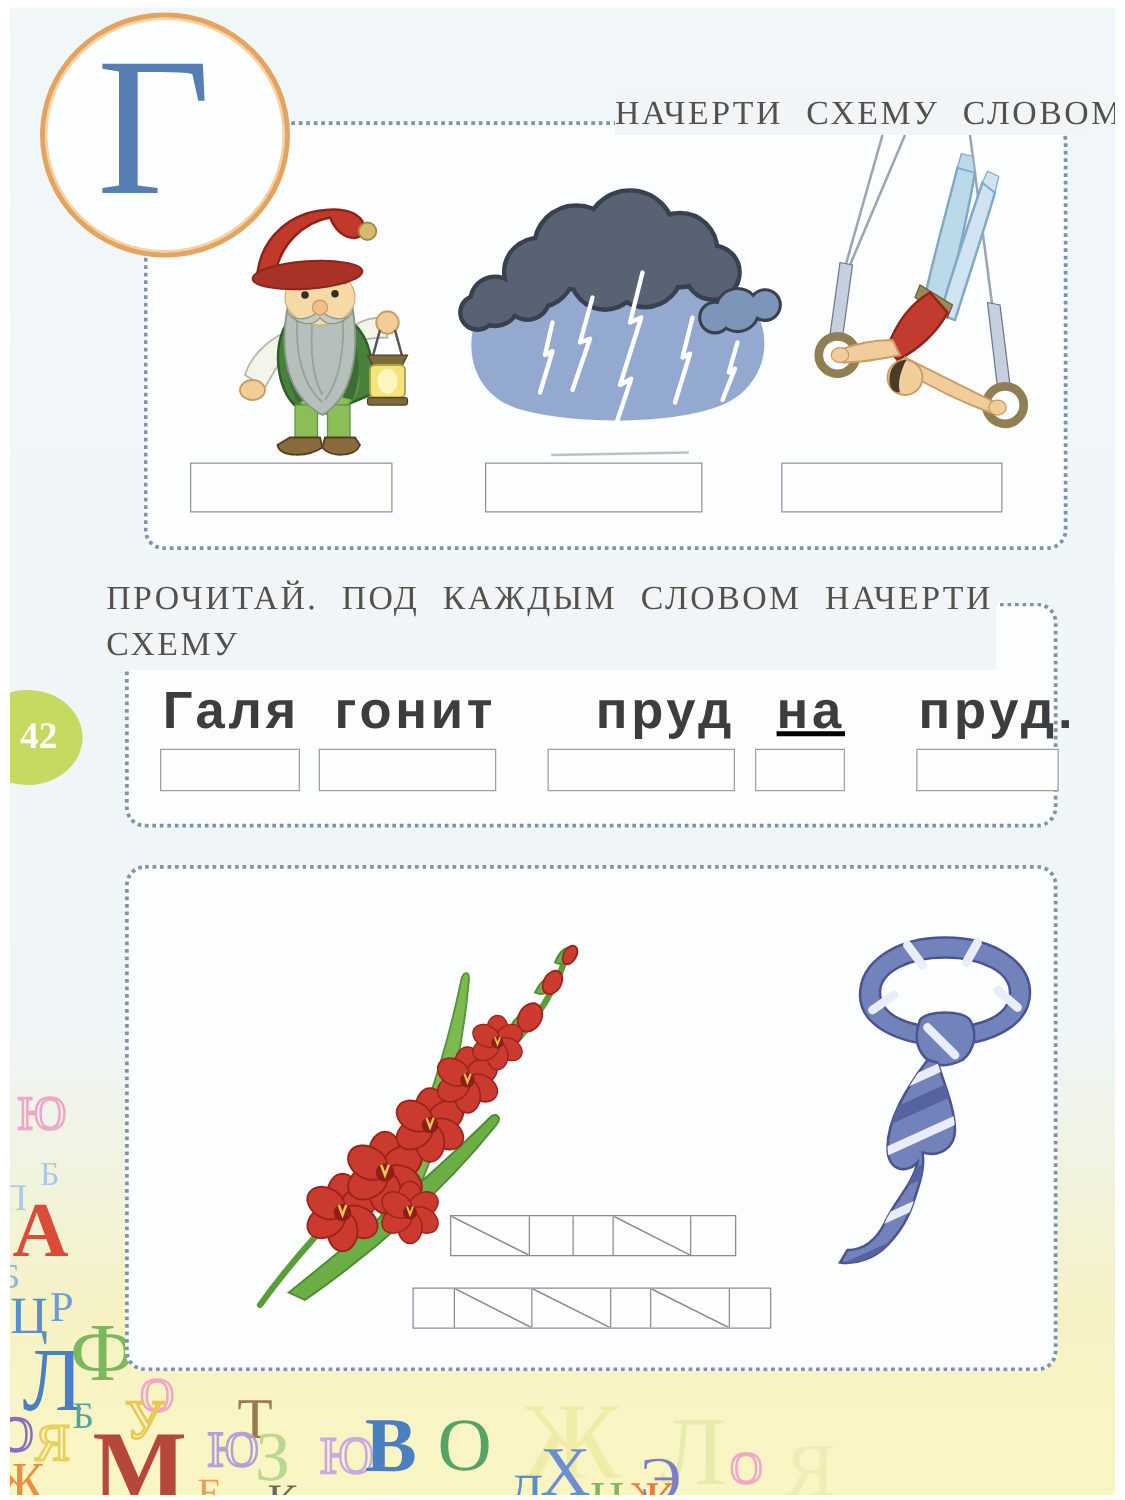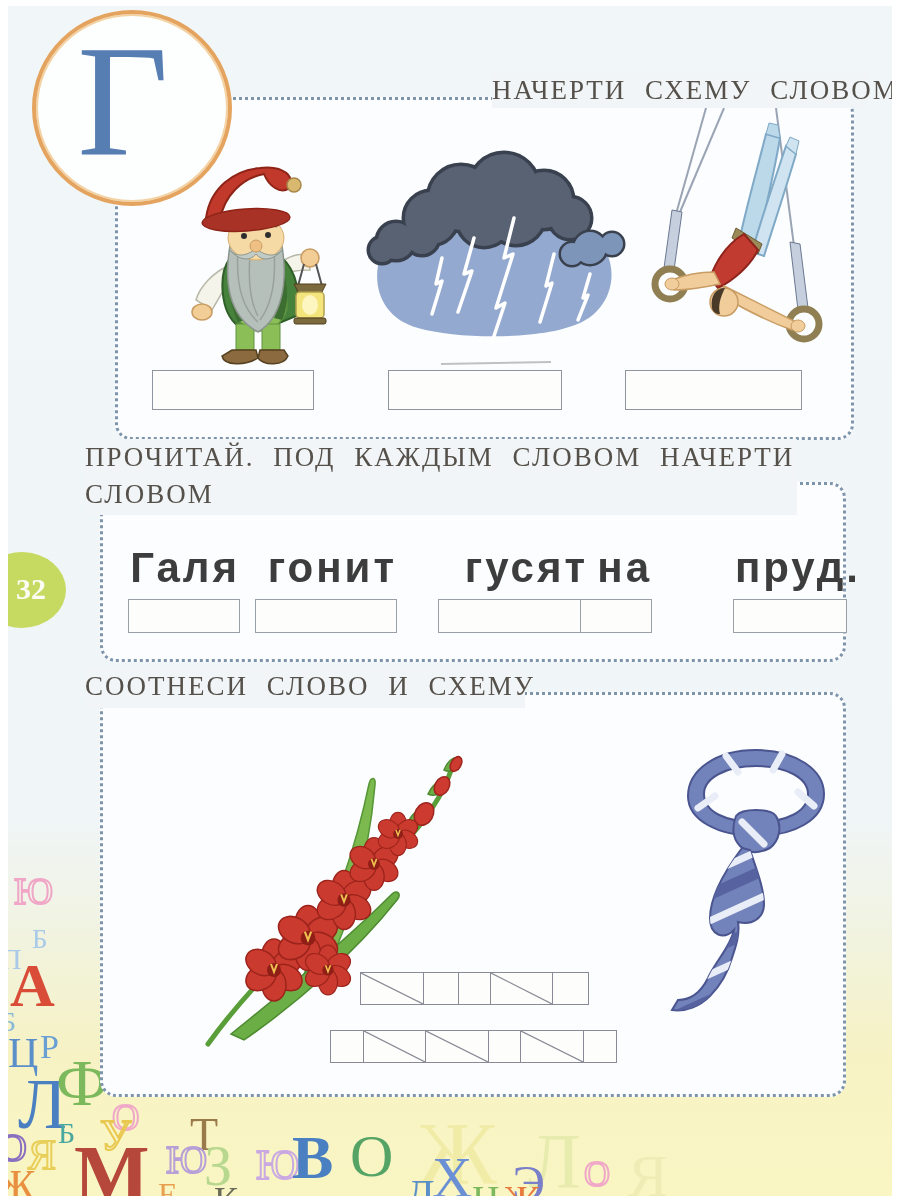--- a/index.html
+++ b/index.html
@@ -10,21 +10,21 @@
   }
   
   .dash-box{position:absolute;border:3px dotted #7e94ab;border-radius:16px;background:#fbfdfe;z-index:2;}
   #box1{left:107px;top:91px;width:733px;height:337px;}
   #box2{left:92px;top:476px;width:740px;height:174px;}
   #box3{left:92px;top:686px;width:740px;height:399px;}
   
   .heading{position:absolute;z-index:3;background:#f1f5f8;color:#55514a;
     font-size:27px;letter-spacing:2px;word-spacing:10px;line-height:37px;white-space:nowrap;}
   #h1{left:484px;top:66px;width:376px;height:36px;}
-  #h2{left:77px;top:433px;width:712px;height:76px;white-space:normal;}
+  #h2{left:77px;top:454px;width:712px;height:76px;white-space:normal;}
   #h3{left:77px;top:662px;width:440px;height:40px;}
   
   #letter-circle{position:absolute;left:24px;top:4px;width:192px;height:188px;border-radius:50%;
     background:#fdfefe;border:4px solid #e4a45f;box-shadow:inset 0 0 0 2px #f3d3a4;z-index:4;text-align:center;}
   #letter-circle .big-letter{font-size:158px;line-height:176px;color:#577eb2;display:block;margin-left:-18px;}
   
   #page-badge{position:absolute;left:-30px;top:546px;width:88px;height:76px;border-radius:50%;
     background:#c6da62;z-index:5;}
   #page-badge span{position:absolute;left:38px;top:20px;color:#fdfdf5;font-weight:bold;font-size:30px;}
   
@@ -32,21 +32,21 @@
   .answer-box{position:absolute;border:1px solid #8f959e;background:#fdfdfc;z-index:3;}
   
   #sentence-row{position:absolute;left:0;top:539px;width:884px;height:100px;z-index:3;}
   .word-group{position:absolute;top:0;}
   .word{font-family:"Liberation Sans","DejaVu Sans",sans-serif;font-weight:600;color:#3d3d3d;
     font-size:42px;letter-spacing:3px;text-align:right;line-height:46px;white-space:nowrap;}
   .word-line{height:32px;border:1px solid #9aa0a8;background:#fdfdfc;margin-top:8px;}
   .word-group:nth-child(1){left:120px;width:112px;}
   .word-group:nth-child(2){left:247px;width:142px;}
   .word-group:nth-child(3){left:430px;width:150px;}
-  .word-group:nth-child(4){left:572px;width:72px;}
+  .word-group:nth-child(4){left:596px;width:72px;text-decoration:underline;}
   .word-group:nth-child(5){left:725px;width:128px;}
   .word-group:nth-child(5) .word-line{width:112px;}
   
   .scheme{position:absolute;display:flex;height:31px;border:1px solid #8a8a96;background:#fdfdfc;z-index:3;}
   .scheme .cell{position:relative;height:100%;border-right:1px solid #8a8a96;box-sizing:border-box;}
   .scheme .cell:last-child{border-right:none;}
   .scheme .cell svg{position:absolute;inset:0;width:100%;height:100%;}
   #scheme-a{left:352px;top:966px;}
   #scheme-b{left:322px;top:1024px;}
   
@@ -96,30 +96,29 @@
 
   <div id="box1" class="dash-box"></div>
 
   <div id="box2" class="dash-box"></div>
 
   <div id="box3" class="dash-box"></div>
 
   <div id="h1" class="heading">НАЧЕРТИ СХЕМУ СЛОВОМ</div>
   <div id="h2" class="heading">
     <span>ПРОЧИТАЙ. ПОД  КАЖДЫМ  СЛОВОМ НАЧЕРТИ</span><br>
-    <span>СЛОВОМ</span>
+    <span>СХЕМУ</span>
   </div>
-  <div id="h3" class="heading">СООТНЕСИ СЛОВО И СХЕМУ</div>
 
   <div id="letter-circle">
     <span class="big-letter">Г</span>
   </div>
 
   <div id="page-badge">
-    <span>32</span>
+    <span>42</span>
   </div>
 
   <svg class="illu" style="left:168px;top:148px" width="170" height="215" viewBox="0 0 170 215">
     <path d="M52,112 C38,118 24,132 20,146 L36,156 C44,142 52,128 58,120 Z" fill="#f4f4ea" stroke="#b8b8a8" stroke-width="1.5"></path>
     <ellipse cx="26" cy="158" rx="10" ry="8" fill="#f2cd96" stroke="#c89c62" stroke-width="1.5"></ellipse>
     <path d="M100,112 C112,102 124,98 132,102 L134,116 C122,116 110,118 102,122 Z" fill="#f4f4ea" stroke="#b8b8a8" stroke-width="1.5"></path>
     <path d="M54,104 L106,104 C120,116 126,142 120,162 L96,172 L62,172 C44,158 42,120 54,104 Z" fill="#47823c" stroke="#2f5e28" stroke-width="2"></path>
     <circle cx="84" cy="150" r="27" fill="#8cbe58" stroke="#5e9440" stroke-width="1.5"></circle>
     <path d="M60,106 C52,126 52,150 62,168 L70,166 C62,148 62,124 66,106 Z" fill="#3c6e32"></path>
     <path d="M104,106 C112,126 114,150 106,166 L98,164 C106,146 104,122 100,106 Z" fill="#3c6e32"></path>
@@ -223,21 +222,21 @@
   <div id="sentence-row">
       <div class="word-group">
         <div class="word">Галя</div>
         <div class="word-line"></div>
       </div>
       <div class="word-group">
         <div class="word">гонит</div>
         <div class="word-line"></div>
       </div>
       <div class="word-group">
-        <div class="word">гусят</div>
+        <div class="word">пруд</div>
         <div class="word-line"></div>
       </div>
       <div class="word-group">
         <div class="word">на</div>
         <div class="word-line"></div>
       </div>
       <div class="word-group">
         <div class="word">пруд.</div>
         <div class="word-line"></div>
       </div>

